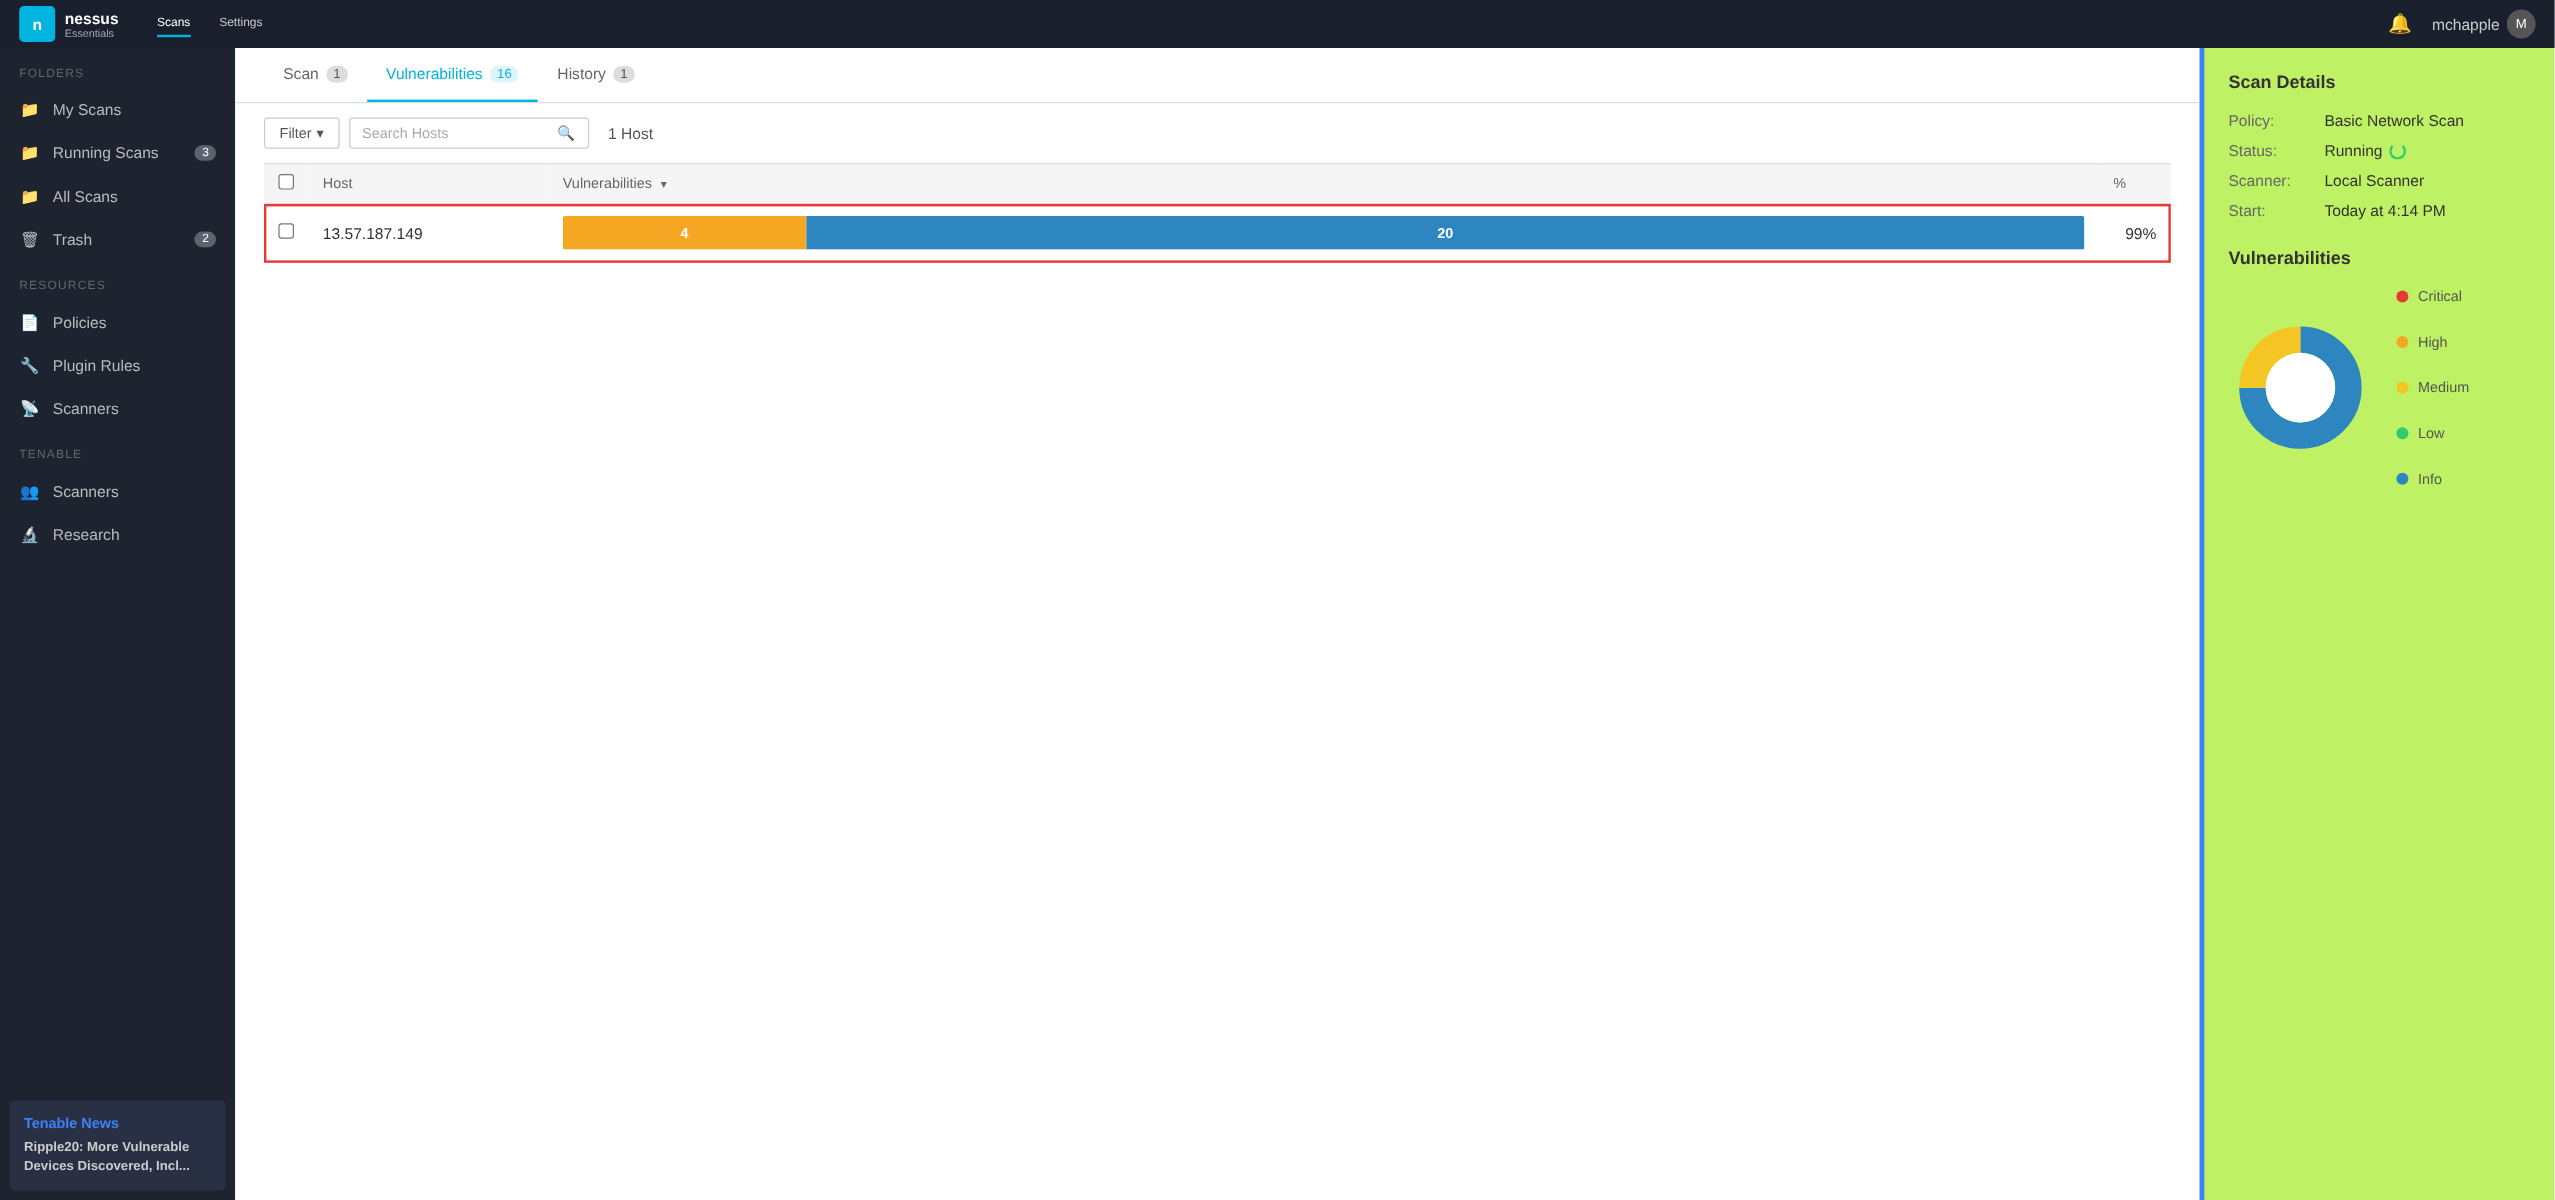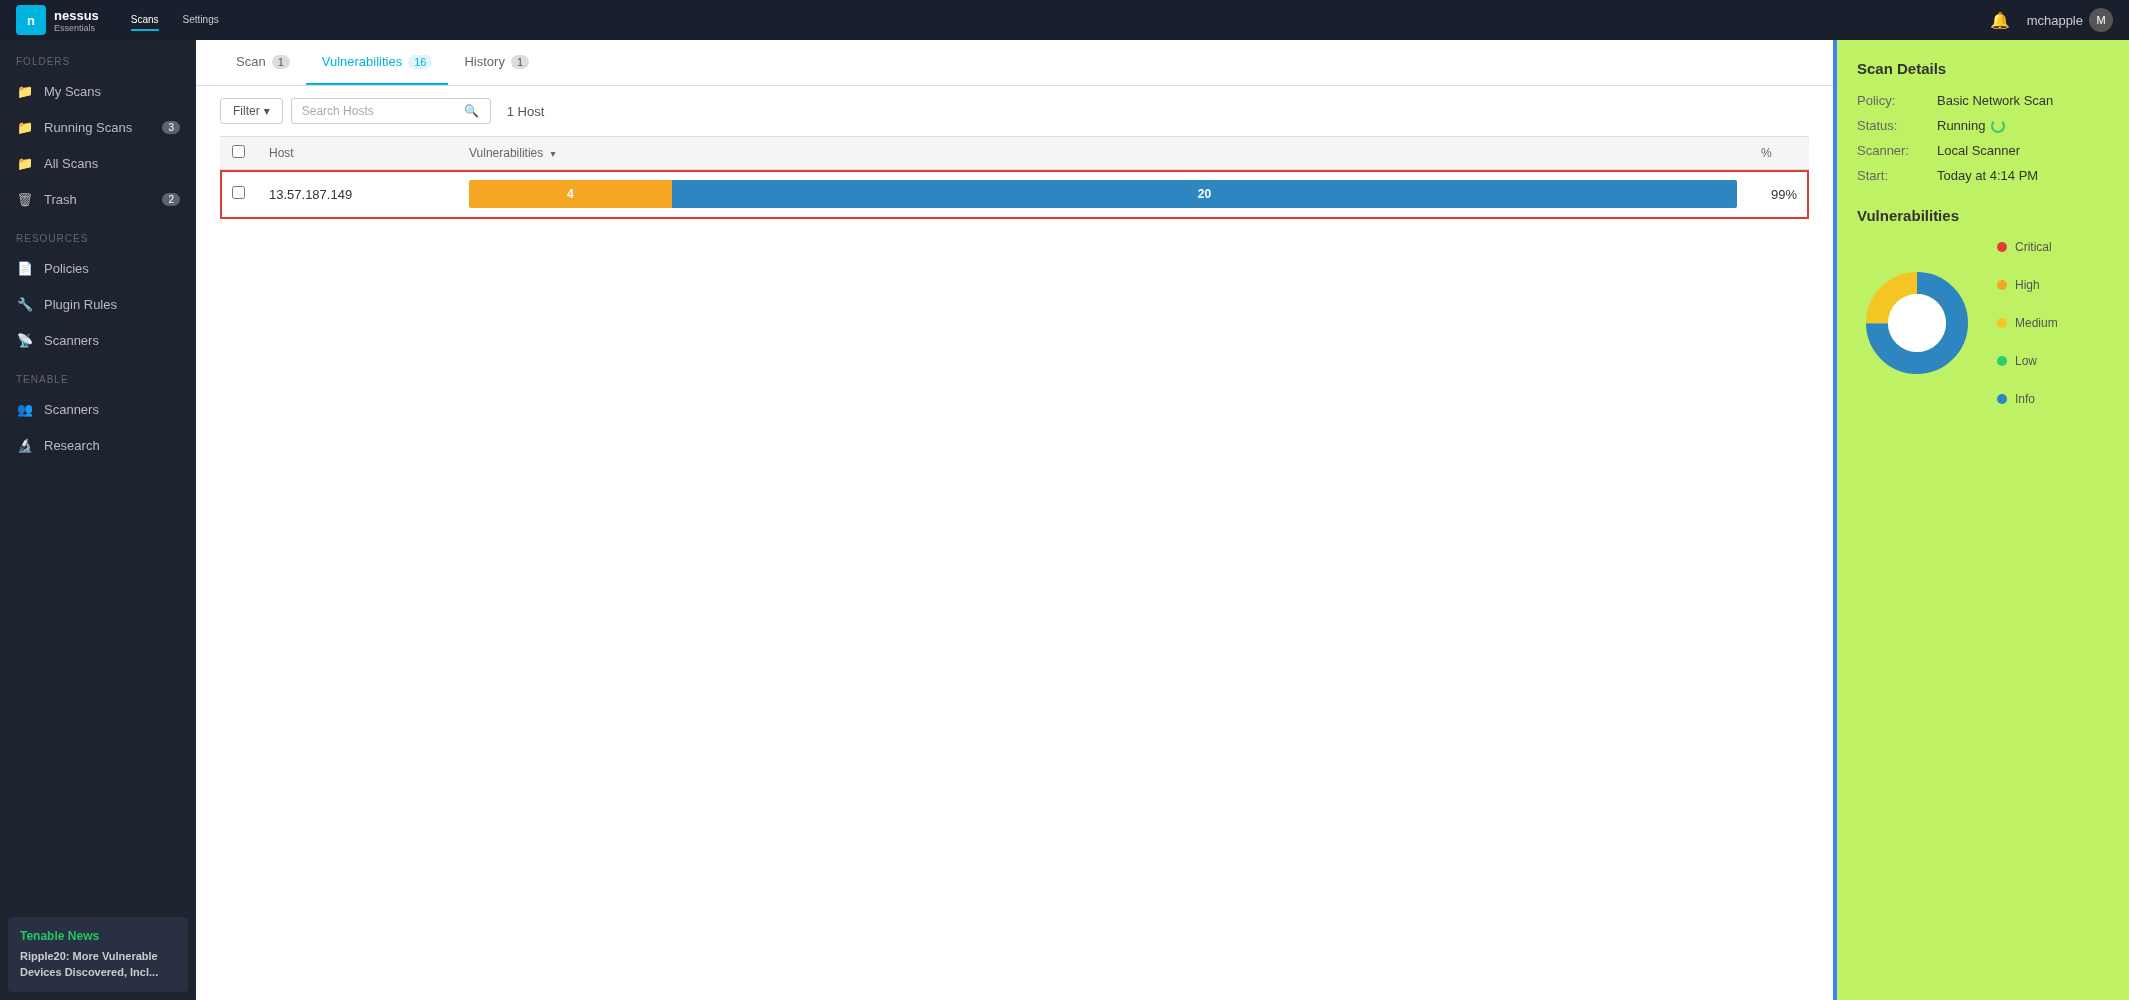--- a/index.html
+++ b/index.html
@@ -19,21 +19,21 @@
     .app-body { display: flex; flex: 1; overflow: hidden; }
 
     
     .sidebar { width: 196px; background: #1e2330; color: #bbb; display: flex; flex-direction: column; overflow-y: auto; flex-shrink: 0; }
     .sidebar-section-label { font-size: 10px; text-transform: uppercase; color: #666; padding: 16px 16px 6px; letter-spacing: 1px; }
     .sidebar-item { display: flex; align-items: center; padding: 9px 16px; cursor: pointer; color: #bbb; font-size: 13px; position: relative; }
     .sidebar-icon { width: 18px; height: 18px; margin-right: 10px; flex-shrink: 0; display: flex; align-items: center; justify-content: center; }
     .sidebar-badge { background: #5c6370; color: #fff; border-radius: 10px; font-size: 10px; padding: 1px 6px; margin-left: auto; }
     .sidebar-bottom { margin-top: auto; }
     .tenable-news { background: #2a3044; padding: 12px; margin: 8px; border-radius: 4px; }
-    .tenable-news-title { color: #22c55e; font-size: 12px; font-weight: bold; margin-bottom: 6px; }
+    .tenable-news-title { color: #3b82f6; font-size: 12px; font-weight: bold; margin-bottom: 6px; }
     .tenable-news-body { color: #999; font-size: 11px; line-height: 1.4; }
     .tenable-news-bold { font-weight: bold; color: #ccc; }
 
     
     .main-content { flex: 1; overflow-y: auto; background: #fff; display: flex; flex-direction: column; }
 
     
     .page-header { padding: 20px 24px 12px; display: flex; align-items: flex-start; justify-content: space-between; border-bottom: 1px solid #eee; }
     .page-header-left h1 { font-size: 22px; font-weight: 400; color: #333; margin-bottom: 4px; }
     .back-link { color: #00b4e0; font-size: 12px; cursor: pointer; text-decoration: none; display: flex; align-items: center; gap: 4px; }

